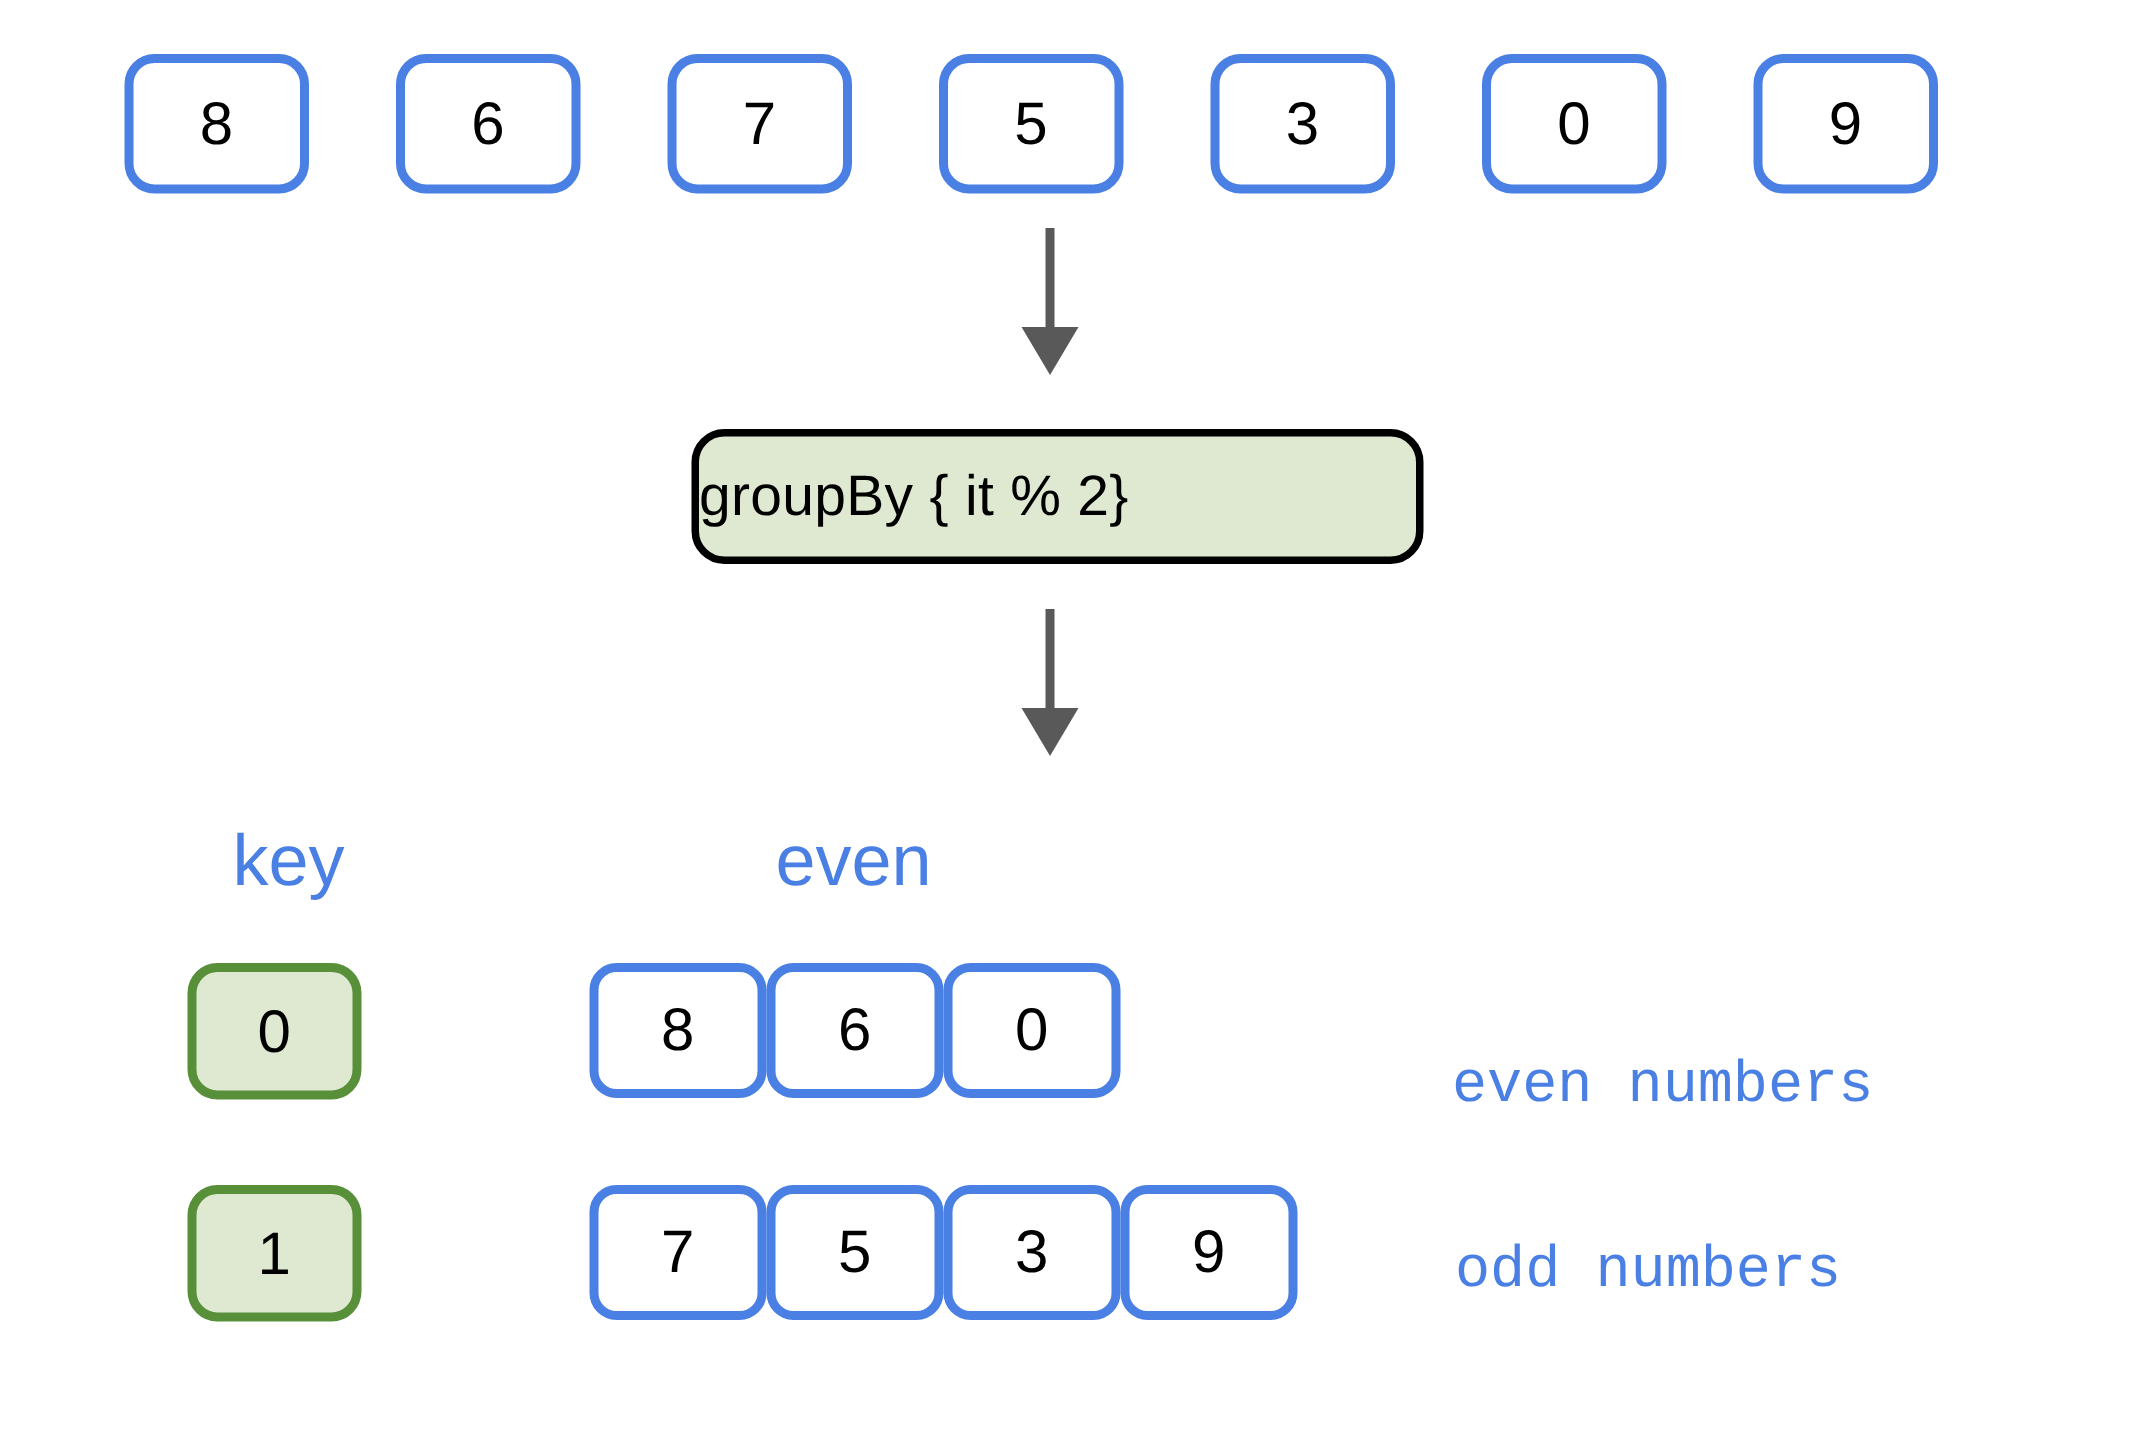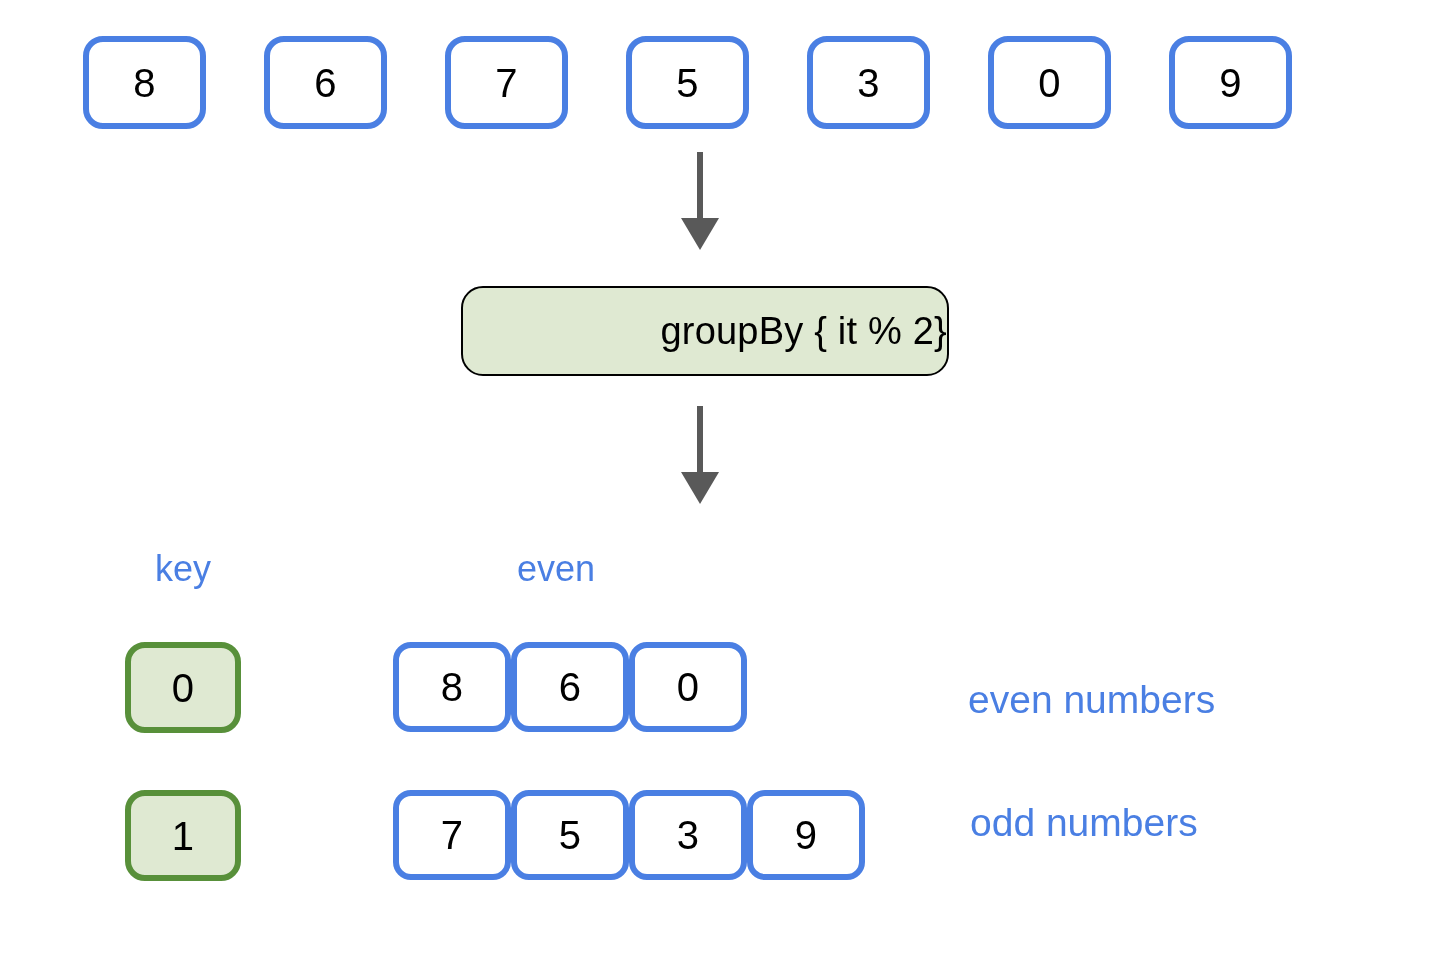--- a/index.html
+++ b/index.html
@@ -62,51 +62,52 @@
   }
 
   
   .op-box {
     position: absolute;
     left: 461px;
     top: 286px;
     width: 488px;
     height: 90px;
     box-sizing: border-box;
-    border: 2px solid #000000;
+    border: 5px solid #000000;
     border-radius: 22px;
     background: #dfe9d2;
     display: flex;
     align-items: center;
-    justify-content: flex-end;
+    justify-content: flex-start;
     font-family: "Liberation Sans", sans-serif;
     font-size: 38px;
     color: #000000;
     letter-spacing: 0.2px;
   }
 
   
   .arrow {
     position: absolute;
   }
 
   
   .blue-label {
     position: absolute;
     color: #4a7fe3;
-    font-family: Liberation Sans, sans-serif;
+    font-family: Liberation Mono, monospace;
     font-size: 39px;
     line-height: 1;
     white-space: nowrap;
+    margin-top: 25px;
   }
   .col-label {
     position: absolute;
     color: #4a7fe3;
     font-family: "Liberation Sans", sans-serif;
-    font-size: 36px;
+    font-size: 48px;
     line-height: 1;
     white-space: nowrap;
   }
 </style>
 </head>
 <body>
 
 <div id="canvas">
 
   <div>

